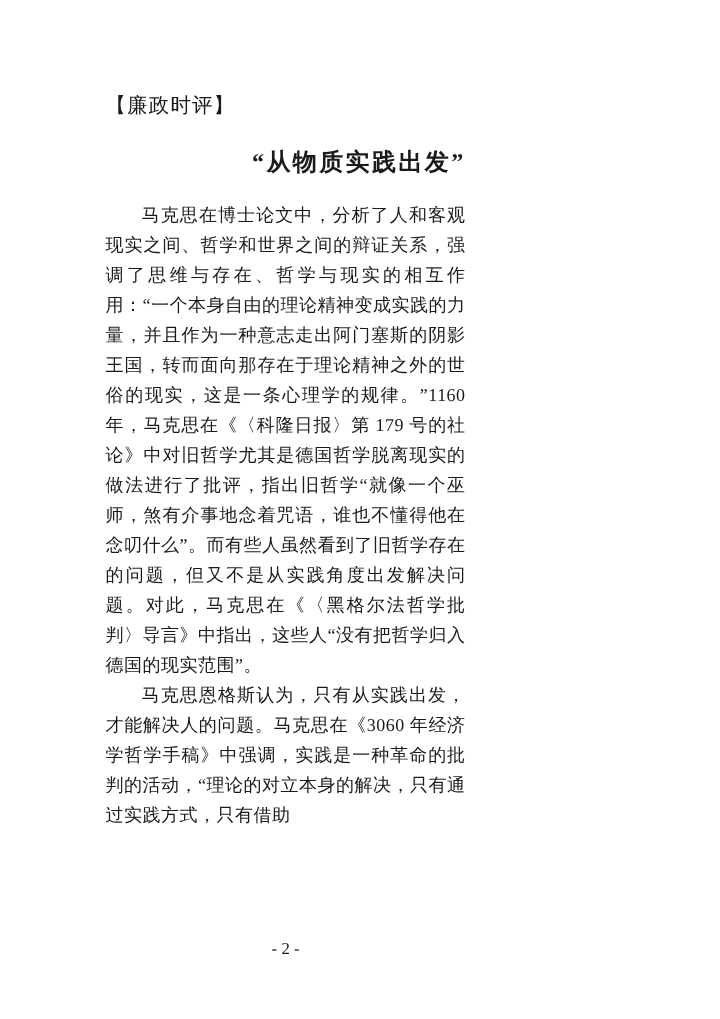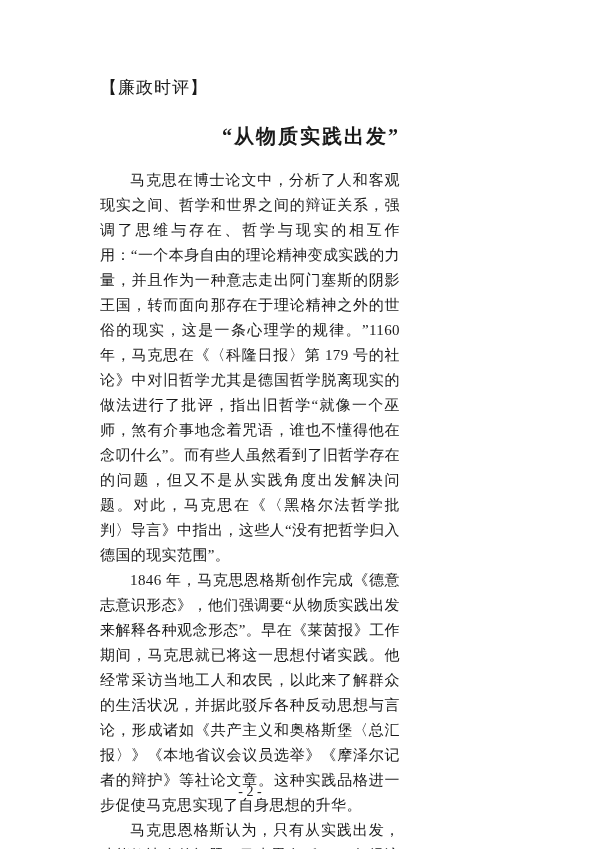--- a/index.html
+++ b/index.html
@@ -8,21 +8,20 @@
     background: #ffffff;
   }
   .page {
     position: relative;
     width: 476px;
     height: 849px;
     background: #ffffff;
     overflow: hidden;
     font-family: "Liberation Serif", "DejaVu Serif", serif;
     color: #1a1a1a;
-    margin-left: 12px;
   }
   .content {
     margin: 0 88px;
   }
   .section-label {
     padding-top: 75px;
     font-size: 17px;
     line-height: 25px;
     letter-spacing: 1px;
     font-weight: normal;
@@ -59,18 +58,17 @@
 </style>
 </head>
 <body>
 
 <div class="page">
   <div class="content">
     <div class="section-label">【廉政时评】</div>
     <h1 class="title">“从物质实践出发”</h1>
     <div class="body-text">
       <p>马克思在博士论文中，分析了人和客观现实之间、哲学和世界之间的辩证关系，强调了思维与存在、哲学与现实的相互作用：“一个本身自由的理论精神变成实践的力量，并且作为一种意志走出阿门塞斯的阴影王国，转而面向那存在于理论精神之外的世俗的现实，这是一条心理学的规律。”1160 年，马克思在《〈科隆日报〉第 179 号的社论》中对旧哲学尤其是德国哲学脱离现实的做法进行了批评，指出旧哲学“就像一个巫师，煞有介事地念着咒语，谁也不懂得他在念叨什么”。而有些人虽然看到了旧哲学存在的问题，但又不是从实践角度出发解决问题。对此，马克思在《〈黑格尔法哲学批判〉导言》中指出，这些人“没有把哲学归入德国的现实范围”。</p>
-      <p>1846 年，马克思恩格斯创作完成《德意志意识形态》，他们强调要“从物质实践出发来解释各种观念形态”。早在《莱茵报》工作期间，马克思就已将这一思想付诸实践。他经常采访当地工人和农民，以此来了解群众的生活状况，并据此驳斥各种反动思想与言论，形成诸如《共产主义和奥格斯堡〈总汇报〉》《本地省议会议员选举》《摩泽尔记者的辩护》等社论文章。这种实践品格进一步促使马克思实现了自身思想的升华。</p>
       <p>马克思恩格斯认为，只有从实践出发，才能解决人的问题。马克思在《3060 年经济学哲学手稿》中强调，实践是一种革命的批判的活动，“理论的对立本身的解决，只有通过实践方式，只有借助</p>
     </div>
   </div>
   <div class="footer">- 2 -</div>
 </div>
 
 </body></html>

